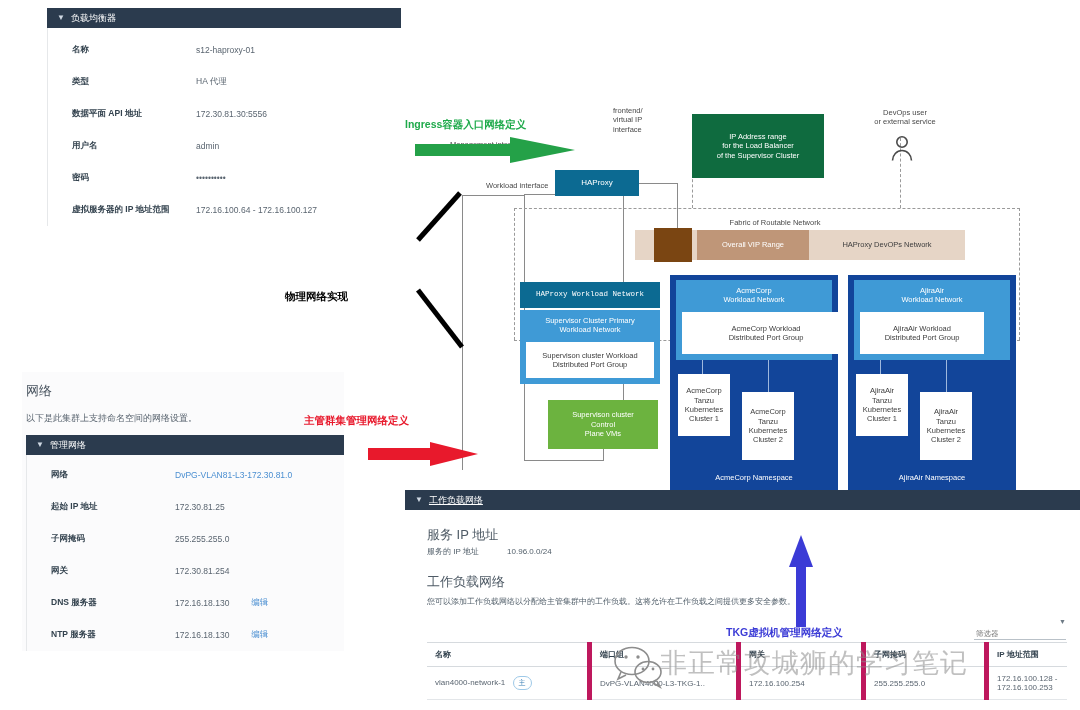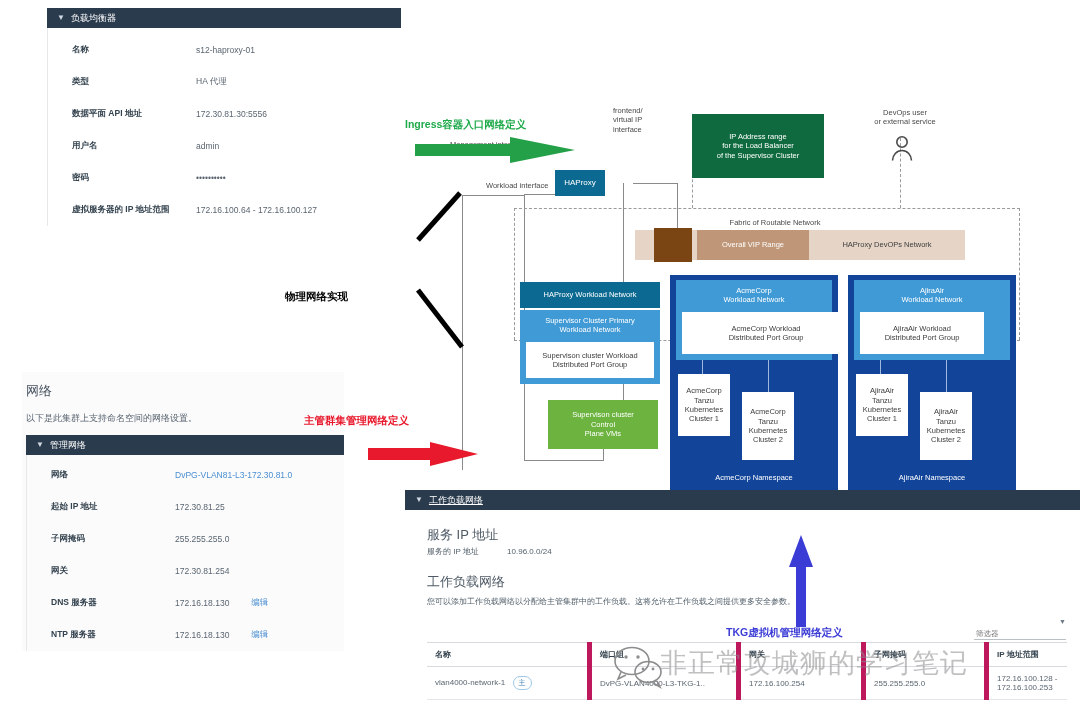--- a/index.html
+++ b/index.html
@@ -216,33 +216,33 @@
 interface</div>
   <div class="dlabel" style="left:420px;top:-2px;width:110px;white-space:pre-line;" data-name="devops-user-label">DevOps user
 or external service</div>
   <div class="dlabel" style="left:215px;top:108px;width:260px;" data-name="fabric-of-routable-network-label">Fabric of Routable Network</div>
 
   <svg class="abs" style="left:460px;top:25px;" width="24" height="26" viewBox="0 0 24 26" data-name="devops-user-icon">
     <circle cx="12" cy="7" r="5.2" fill="none" stroke="#4a4a4a" stroke-width="1.6"></circle>
     <path d="M2.5 25.5 a9.5 10 0 0 1 19 0" fill="none" stroke="#4a4a4a" stroke-width="1.6"></path>
   </svg>
 
-  <div class="dbox" style="left:125px;top:60px;width:50px;height:26px;background:#0c6a92;color:#fff;font-size:8px;" data-name="haproxy-box">HAProxy</div>
+  <div class="dbox" style="left:125px;top:60px;width:84px;height:26px;background:#0c6a92;color:#fff;font-size:8px;" data-name="haproxy-box">HAProxy</div>
 
   <div class="dbox" style="left:262px;top:4px;width:132px;height:64px;background:#0f6b3f;color:#fff;font-size:7.5px;white-space:pre-line;" data-name="ip-address-range-lb-box">IP Address range
 for the Load Balancer
 of the Supervisor Cluster</div>
 
 
   <div class="abs" style="left:205px;top:120px;width:330px;height:30px;background:#e6d5c6;" data-name="routable-network-band"></div>
   <div class="abs" style="left:224px;top:118px;width:38px;height:34px;background:#7a4512;" data-name="vip-block-brown"></div>
   <div class="dbox" style="left:267px;top:120px;width:112px;height:30px;background:#bf9678;color:#fff;font-size:7.5px;" data-name="overall-vip-range-box">Overall VIP Range</div>
   <div class="dbox" style="left:379px;top:120px;width:156px;height:30px;color:#3d3d3d;font-size:7.5px;" data-name="haproxy-devops-network-box">HAProxy DevOPs Network</div>
 
-  <div class="dbox" style="left:90px;top:172px;width:140px;height:26px;background:#0c6a92;color:#fff;font-size:7.5px;" data-name="haproxy-workload-network-box">HAProxy Workload Network</div>
+  <div class="dbox" style="left:90px;top:172px;width:140px;height:26px;background:#0c6a92;color:#fff;font-size:7.5px;font-family:Liberation Mono, monospace;" data-name="haproxy-workload-network-box">HAProxy Workload Network</div>
 
   <div class="abs" style="left:90px;top:200px;width:140px;height:74px;background:#3f9ad6;" data-name="supervisor-primary-workload-network-container">
     <div style="color:#fff;font-size:7.5px;text-align:center;padding-top:6px;line-height:1.25;white-space:pre-line;" data-name="supervisor-primary-workload-network-title">Supervisor Cluster Primary
 Workload Network</div>
     <div class="dbox" style="left:6px;top:32px;width:128px;height:36px;background:#fff;color:#3d3d3d;font-size:7.5px;white-space:pre-line;" data-name="supervisor-workload-dpg-box">Supervison cluster Workload
 Distributed Port Group</div>
   </div>
 
   <div class="dbox" style="left:118px;top:290px;width:110px;height:49px;background:#6cb33f;color:#fff;font-size:7.5px;white-space:pre-line;" data-name="supervisor-control-plane-vms-box">Supervison cluster
 Control

